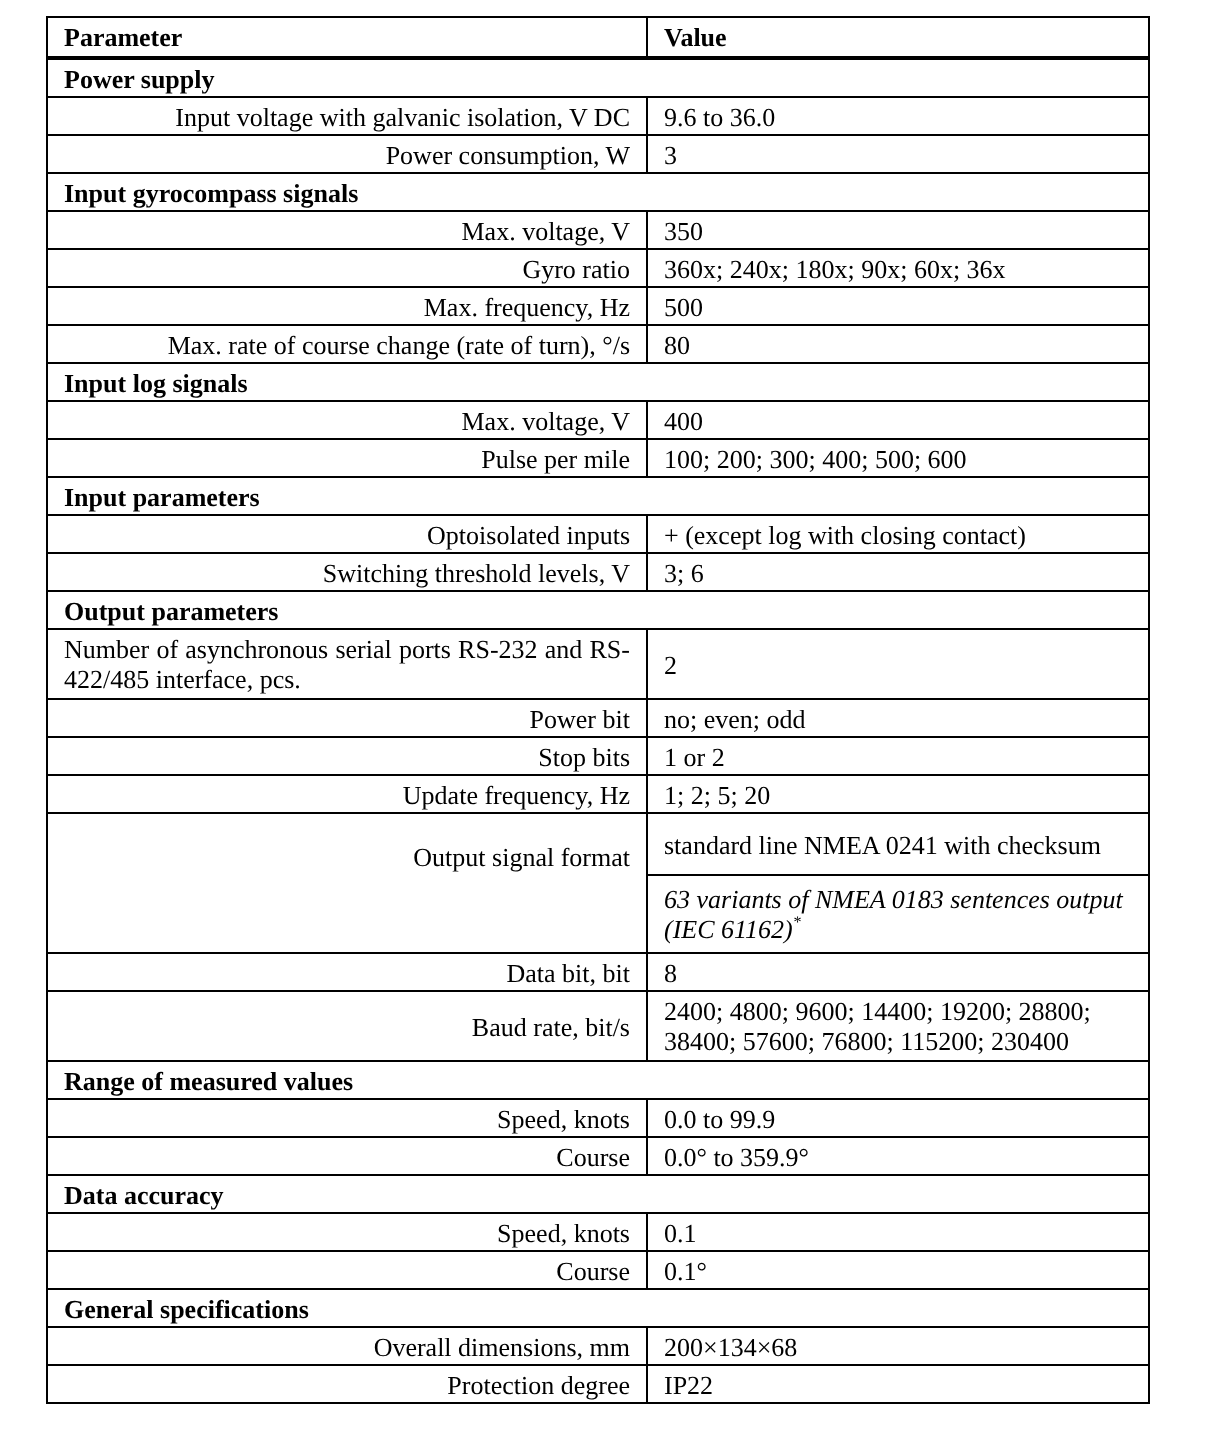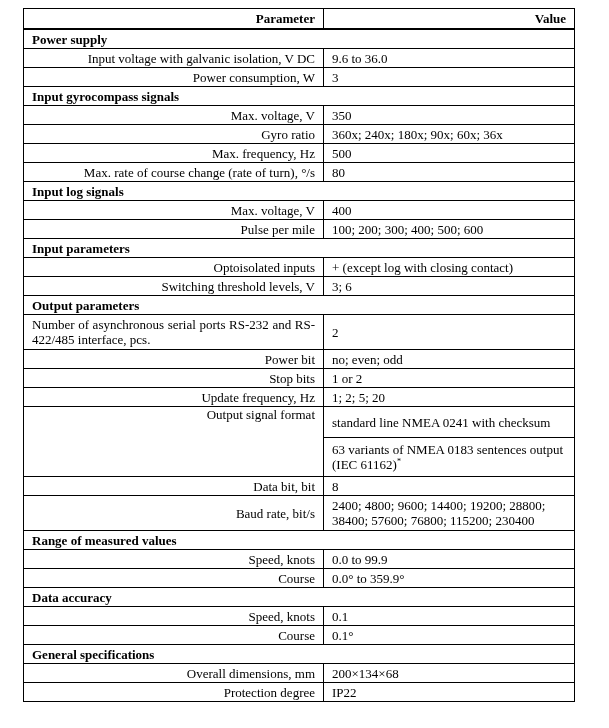--- a/index.html
+++ b/index.html
@@ -9,29 +9,29 @@
     border-collapse: collapse; table-layout: fixed;
     font-family: "Liberation Serif", "DejaVu Serif", serif;
     font-size: 13px; color: #000;
   }
   .spec-table td, .spec-table th {
     border: 1px solid #000; padding: 0 8px; line-height: 15px;
     vertical-align: middle;
   }
   .spec-table col.c1 { width: 300px; }
   .spec-table col.c2 { width: 251px; }
-  .spec-table thead th { font-weight: bold; text-align: right; height: 19px; border-bottom: 2px solid #000; }
+  .spec-table thead th { font-weight: bold; text-align: left; height: 19px; border-bottom: 2px solid #000; }
   .spec-table tr.section td { font-weight: bold; text-align: left; height: 18px; }
   .spec-table tr.row td { height: 18px; }
   .spec-table td.val { text-align: left; }
   .spec-table td.param { text-align: right; }
   .spec-table td.param.justify { text-align: justify; text-align-last: left; }
   .spec-table tr.tall td { height: 34px; }
   .spec-table tr.fmt1 td.val { height: 30px; }
-  .spec-table tr.fmt2 td.val { height: 38px; }
+  .spec-table tr.fmt2 td.val { height: 38px; font-style: italic; }
   sup { font-size: 8px; line-height: 0; }
 </style>
 </head>
 <body>
 
 <table class="spec-table">
   <colgroup>
       <col class="c1">
       <col class="c2">
     </colgroup>
@@ -112,21 +112,21 @@
     </tr>
     <tr class="row">
       <td class="param">Stop bits</td>
       <td class="val">1 or 2</td>
     </tr>
     <tr class="row">
       <td class="param">Update frequency, Hz</td>
       <td class="val">1; 2; 5; 20</td>
     </tr>
     <tr class="row fmt1">
-      <td class="param" rowspan="2" style="vertical-align: top; ">Output signal format</td>
+      <td class="param" rowspan="2" style="vertical-align: top; padding-top: 14px;">Output signal format</td>
       <td class="val">standard line NMEA 0241 with checksum</td>
     </tr>
     <tr class="row fmt2">
       <td class="val"><span>63 variants of NMEA 0183 sentences output (IEC 61162)</span><sup>*</sup></td>
     </tr>
     <tr class="row">
       <td class="param">Data bit, bit</td>
       <td class="val">8</td>
     </tr>
     <tr class="row tall">

